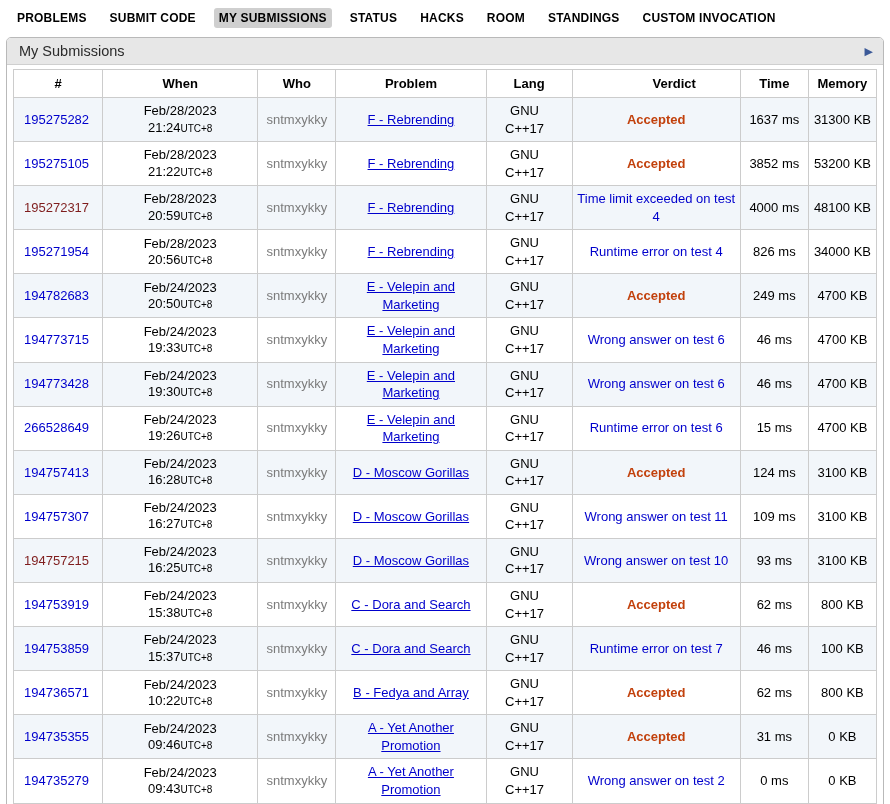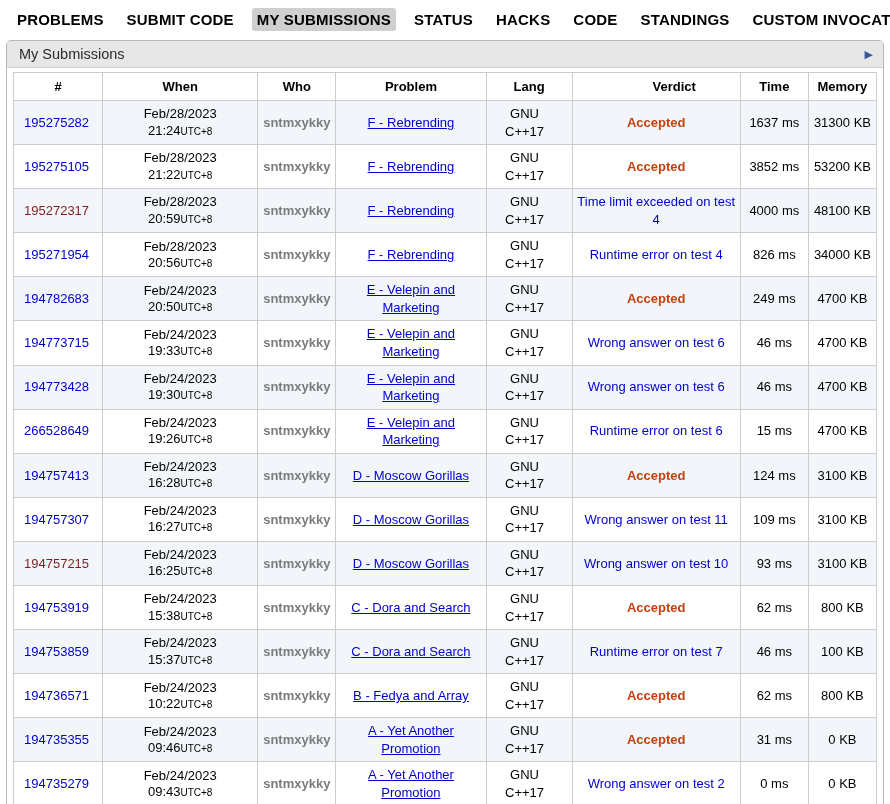--- a/index.html
+++ b/index.html
@@ -1,20 +1,20 @@
 <!DOCTYPE html>
 <html><head>
 <meta charset="utf-8">
 <style>
   * { box-sizing: border-box; }
   html, body { margin: 0; padding: 0; background: #fff; font-family: "Liberation Sans", sans-serif; }
 
   
   .topnav { display: flex; align-items: center; gap: 13px; padding: 8px 10px 7px 12px; }
-  .nav-item { font-size: 15px; font-weight: bold; color: #000; text-decoration: none;
+  .nav-item { font-size: 12px; font-weight: bold; color: #000; text-decoration: none;
               letter-spacing: 0.2px; padding: 3px 5px; border-radius: 3px; cursor: pointer; white-space: nowrap; }
   .nav-item.active { background: #cfcfcf; }
 
   
   .panel { margin: 2px 6px 4px 6px; border: 1px solid #b9b9b9; border-radius: 5px; overflow: hidden; background: #fff; }
   .caption { background: #e7e7e7; border-bottom: 1px solid #cfcfcf; padding: 5px 10px 5px 12px;
              display: flex; justify-content: space-between; align-items: center; }
   .caption-title { font-size: 14.5px; color: #2b2b2b; }
   .caption-arrow { color: #3b5998; font-size: 11px; cursor: pointer; line-height: 1; }
 
@@ -33,38 +33,38 @@
   .datatable th:nth-child(6) { width: 168px; padding-left: 40px; }
   .datatable th:nth-child(7) { width: 68px; }
   .datatable th:nth-child(8) { width: 68px; }
 
   tbody tr:nth-child(odd)  { background: #f2f6fa; }
   tbody tr:nth-child(even) { background: #ffffff; }
 
   td.id-cell { text-align: left; padding-left: 10px; }
   a.sub-link { color: #0000cc; cursor: pointer; }
   a.sub-link.visited { color: #7f1d1d; }
-  a.who-link { color: #7b7b7b; font-weight: bold; text-decoration: none; cursor: pointer; }
+  a.who-link { color: #7b7b7b; font-weight: normal; text-decoration: none; cursor: pointer; }
   a.prob-link { color: #0000cc; text-decoration: underline; cursor: pointer; }
   td.when-cell { line-height: 1.25; }
   .tz { font-size: 10px; }
   td.lang-cell { padding-left: 9px; padding-right: 18px; }
   td.verdict-cell .verdict { color: #0000cc; }
   td.verdict-cell .verdict.accepted { color: #c2410c; font-weight: bold; }
 </style>
 </head>
 <body>
 
 <nav class="topnav" id="nav">
     <a class="nav-item">PROBLEMS</a>
     <a class="nav-item">SUBMIT CODE</a>
     <a class="nav-item active">MY SUBMISSIONS</a>
     <a class="nav-item">STATUS</a>
     <a class="nav-item">HACKS</a>
-    <a class="nav-item">CODE</a>
+    <a class="nav-item">ROOM</a>
     <a class="nav-item">STANDINGS</a>
     <a class="nav-item">CUSTOM INVOCATION</a>
   </nav>
 
 <div class="panel">
   <div class="caption">
     <span class="caption-title">My Submissions</span>
     <span class="caption-arrow">▶</span>
   </div>
   <div class="table-wrap">

